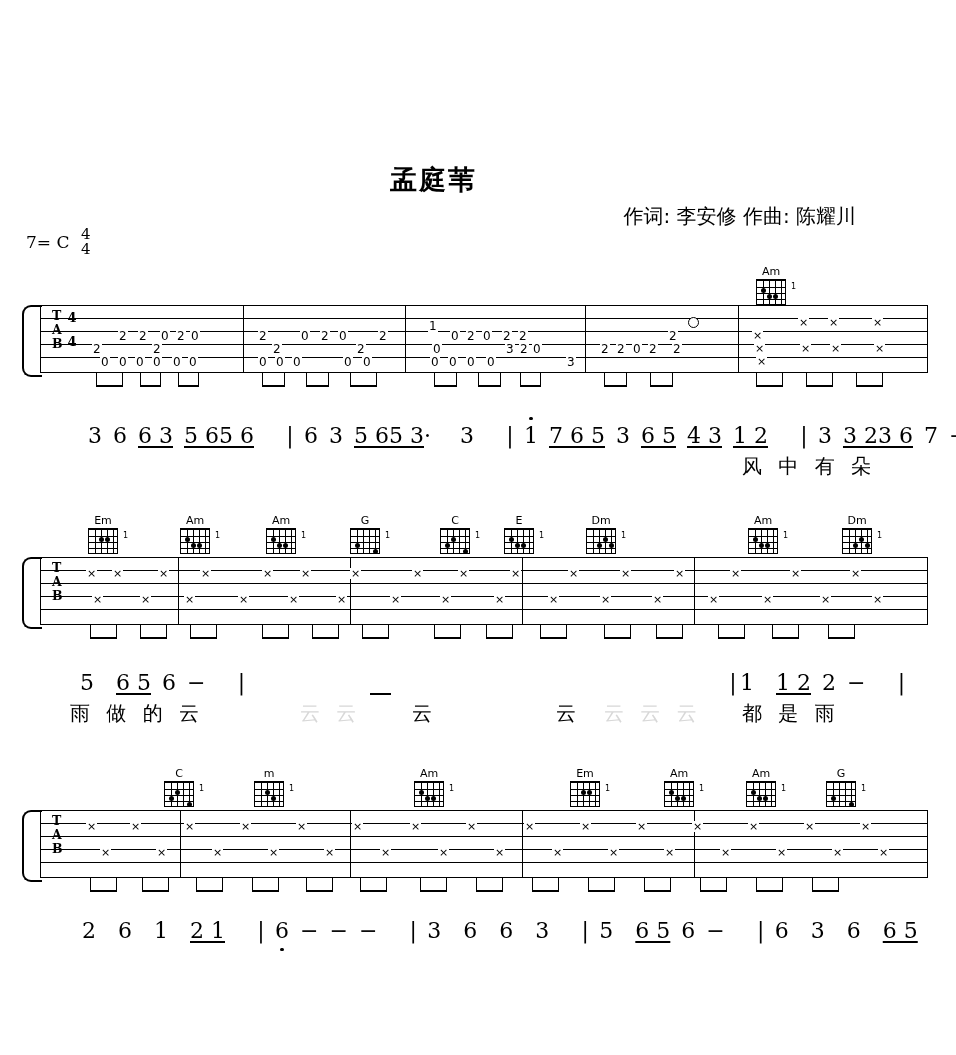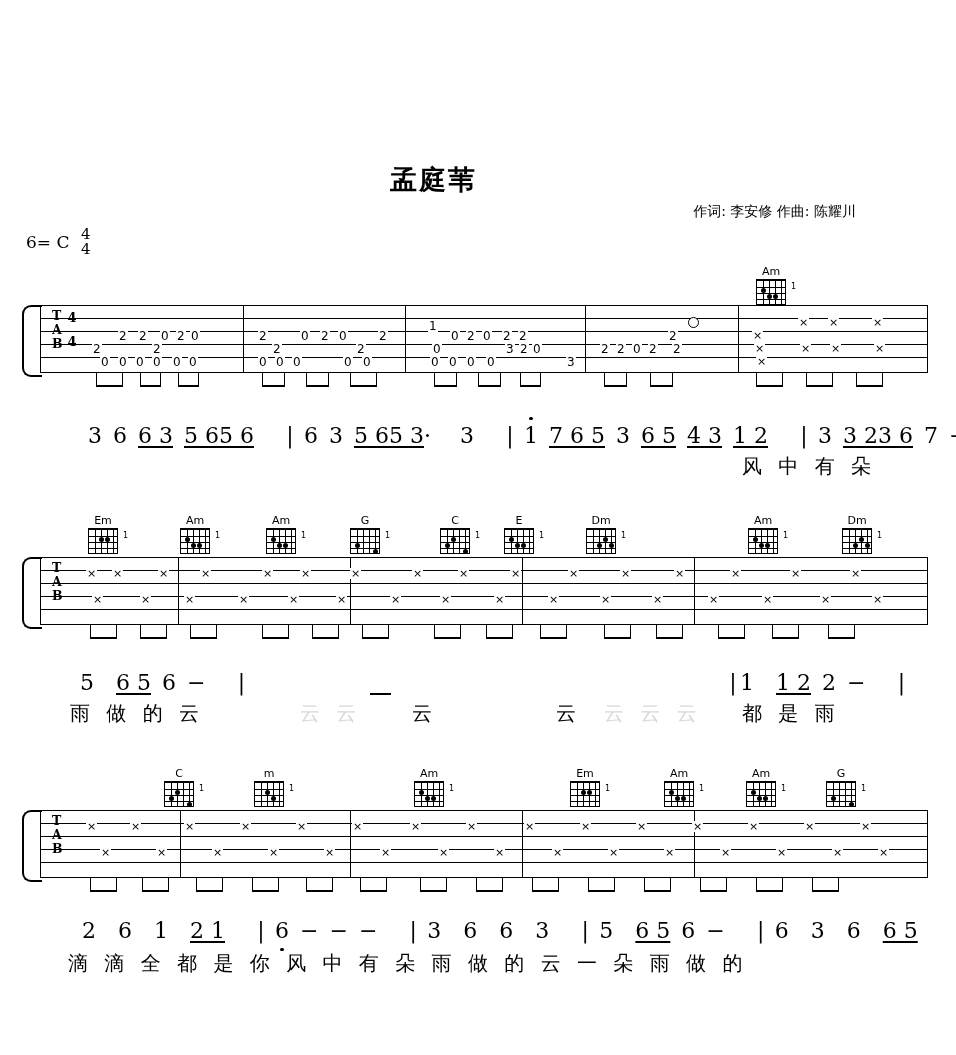--- a/index.html
+++ b/index.html
@@ -39,21 +39,21 @@
     left: 390px;
     font-size: 27px;
     font-weight: bold;
     font-family: "DejaVu Serif", serif;
     letter-spacing: 2px;
   }
   .credits {
     position: absolute;
     top: 203px;
     right: 100px;
-    font-size: 14px;
+    font-size: 20px;
     font-family: "DejaVu Sans", sans-serif;
   }
   .keysig {
     position: absolute;
     top: 228px;
     left: 26px;
     font-size: 17px;
     font-family: "DejaVu Serif", serif;
   }
   .keysig .frac {
@@ -236,21 +236,21 @@
   .lyric.faint { color: #d8d8d8; }
 </style>
 </head>
 <body>
 
 <div class="sheet">
 
   <div class="artist">孟庭苇</div>
   <div class="credits">作词: 李安修  作曲: 陈耀川</div>
   <div class="keysig">
-    <span>6= C</span>
+    <span>7= C</span>
     <span class="frac">
       <span class="num">4</span>
       <span class="den">4</span>
     </span>
   </div>
 
   <div class="system" style="top:0;left:0;width:956px;height:470px;">
 
     <div class="chord" style="left:752px; top:266px;">
       <div class="cname">Am</div>
@@ -889,16 +889,15 @@
       <span class="spw"></span><span class="bar">|</span>
       <span class="dotunder">6</span><span class="sp"></span><span>−</span><span class="sp"></span><span>−</span><span class="sp"></span><span>−</span>
       <span class="spw"></span><span class="bar">|</span>
       <span>3</span><span class="spw"></span><span>6</span><span class="spw"></span><span>6</span><span class="spw"></span><span>3</span>
       <span class="spw"></span><span class="bar">|</span>
       <span>5</span><span class="spw"></span><span class="u">6&nbsp;5</span><span class="sp"></span><span>6</span><span class="sp"></span><span>−</span>
       <span class="spw"></span><span class="bar">|</span>
       <span>6</span><span class="spw"></span><span>3</span><span class="spw"></span><span>6</span><span class="spw"></span><span class="u">6&nbsp;5</span>
     </div>
 
-    <div class="lyric" style="left:68px; top:952px;">滴 滴 全 都 是 你            风 中 有 朵  雨 做 的 云      一 朵 雨 做 的</div>
   </div>
 
 </div>
 
 </body></html>

